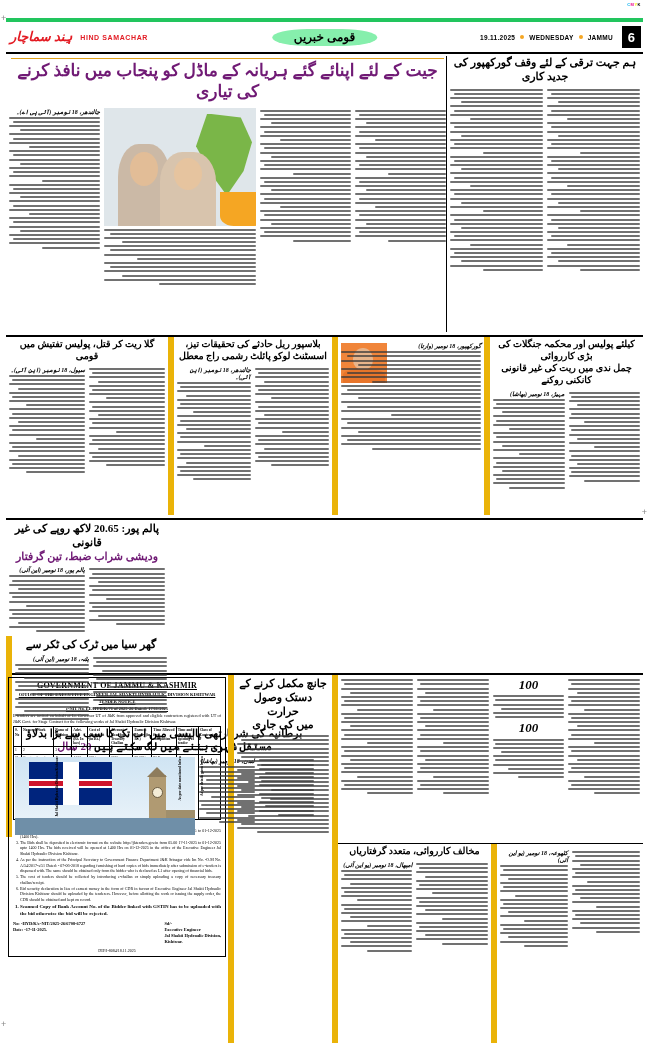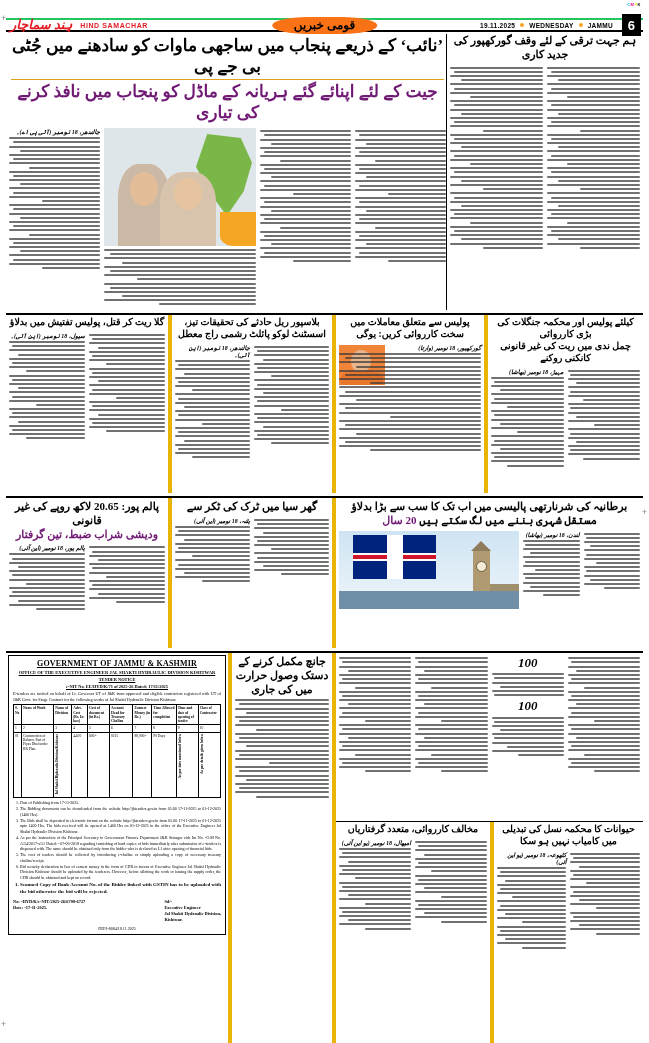--- a/index.html
+++ b/index.html
@@ -16,36 +16,36 @@
   .cmyk { position:absolute; top:2px; right:8px; font-size:4px; letter-spacing:0.5px; font-family:"Liberation Sans",sans-serif; }
   .cmyk span { font-weight:bold; }
   .c-c{color:#00aeef}.c-m{color:#ec008c}.c-y{color:#fff200}.c-k{color:#000}
   .crop { position:absolute; color:#888; font-size:9px; line-height:1; font-family:"Liberation Sans",sans-serif;}
   .crop.tl{ left:1px; top:14px;}
   .crop.bl{ left:1px; bottom:14px;}
   .crop.mr{ right:2px; top:508px;}
 
   
   .masthead {
-    border-top:2px solid #22c55e; border-bottom:2px solid #000;
-    height:14px; display:flex; align-items:center; position:relative;
+    border-top:4px solid #22c55e; border-bottom:2px solid #000;
+    height:36px; display:flex; align-items:center; position:relative;
     margin-top:14px;
   }
   .mast-logo {
     font-size:13px; color:#e31b23; font-weight:bold; font-style:italic;
     padding-left:4px; letter-spacing:-0.5px;
     font-family:"Liberation Serif", serif; direction:rtl;
   }
   .mast-eng {
     color:#e31b23; font-family:"Liberation Sans",sans-serif;
     font-size:7px; font-weight:bold; letter-spacing:0.6px; margin-left:8px;
   }
   .mast-center {
     position:absolute; left:50%; transform:translateX(-50%);
-    background:#f97316; border-radius:40%/60%;
+    background:#86efac; border-radius:40%/60%;
     padding:1px 22px; font-size:12px; font-weight:bold; direction:rtl;
   }
   .mast-right {
     margin-left:auto; display:flex; align-items:center; gap:5px;
     font-family:"Liberation Sans",sans-serif; font-size:6.5px; font-weight:bold;
     letter-spacing:0.3px; padding-right:2px;
   }
   .dot { width:4px; height:4px; background:#f5a623; border-radius:50%; display:inline-block;}
   .pagenum {
     background:#000; color:#fff; font-family:"Liberation Sans",sans-serif;
@@ -87,24 +87,24 @@
   .lead-sub { border-top:1px solid #e0a11b; margin-top:1px; padding-top:1px;}
 
   .lead-body { display:flex; gap:4px; margin-top:3px; height:208px; }
   .lead-body .c { flex:1 1 0; }
   .lead-photo { width:152px; height:118px; }
 
   
   .band { border-top:2px solid #000; margin-top:3px; }
   .mid-wrap { display:flex; height:178px; }
   .mid-col { padding:2px 3px; }
-  .mid-sep { border-left:4px solid #eab308; }
+  .mid-sep { border-left:6px solid #eab308; }
 
   
-  .low-wrap { display:flex; height:150px; }
+  .low-wrap { display:flex; height:150px;flex-direction:column; }
 
   
   .tender {
     border:1px solid #000; padding:3px 4px; font-family:"Liberation Serif",serif;
     font-size:4.2px; line-height:1.35;
   }
   .tender h1 { font-size:8px; text-align:center; text-decoration:underline; letter-spacing:.2px;}
   .tender h2 { font-size:4.6px; text-align:center; text-decoration:underline; font-weight:bold;}
   .tender h3 { font-size:4.4px; text-align:center; text-decoration:underline; font-weight:bold; margin:1px 0;}
   .tender p { text-align:justify; margin:1px 0; }
@@ -169,21 +169,20 @@
       <span class="dot"></span>
       <span>JAMMU</span>
       <span class="pagenum">6</span>
     </div>
   </div>
 
   <div class="top-wrap">
 
     <div class="col-left">
       <div class="lead-head">
-        <div class="hl hl-xl">’نائب‘ کے ذریعے پنجاب میں ساجھی ماوات کو سادھنے میں جُٹی بی جے پی</div>
         <div class="hl hl-xl blue lead-sub">جیت کے لئے اپنائے گئے ہریانہ کے ماڈل کو پنجاب میں نافذ کرنے کی تیاری</div>
       </div>
 
       <div class="lead-body">
 
         <div class="c body-col">
           <div class="dateline">جالندھر، 18 نومبر (آئی پی اے)۔</div>
           <div class="ln s1"></div>
             <div class="ln s2"></div>
             <div class="ln s1"></div>
@@ -416,21 +415,21 @@
             <div class="ln s5"></div>
         </div>
       </div>
     </div>
   </div>
 
   <div class="band"></div>
   <div class="mid-wrap">
 
     <div class="mid-col" style="width:162px;">
-      <div class="hl hl-sm">گلا ریت کر قتل، پولیس تفتیش میں بدلاؤ</div>
+      <div class="hl hl-sm">گلا ریت کر قتل، پولیس تفتیش میں قومی</div>
       <div style="display:flex;gap:4px;margin-top:3px;">
         <div class="body-col" style="flex:1">
           <div class="dateline">سپول، 18 نومبر (این آئی)۔</div>
           <div class="ln s1"></div>
             <div class="ln s2"></div>
             <div class="ln s1"></div>
             <div class="ln s3"></div>
             <div class="ln s1"></div>
             <div class="ln s2"></div>
             <div class="ln s1"></div>
@@ -535,21 +534,20 @@
             <div class="ln s3"></div>
             <div class="ln s1"></div>
             <div class="ln s2"></div>
             <div class="ln s1"></div>
             <div class="ln s4"></div>
         </div>
       </div>
     </div>
 
     <div class="mid-col mid-sep" style="width:152px;">
-      <div class="hl hl-sm">پولیس سے متعلق معاملات میں سخت کارروائی کریں: یوگی</div>
       <div style="margin-top:3px;">
         <div class="photo yogi">
           <div class="head"></div>
           <div class="robe"></div>
         </div>
         <div class="body-col">
           <div class="dateline">گورکھپور، 18 نومبر (وارتا)</div>
           <div class="ln s1"></div>
             <div class="ln s2"></div>
             <div class="ln s1"></div>
@@ -1058,21 +1056,20 @@
                 <div class="ln s2"></div>
                 <div class="ln s1"></div>
                 <div class="ln s3"></div>
                 <div class="ln s1"></div>
                 <div class="ln s5"></div>
             </div>
           </div>
         </div>
 
         <div class="mid-col mid-sep" style="width:155px;">
-          <div class="hl hl-sm">حیوانات کا محکمہ نسل کی تبدیلی میں کامیاب نہیں ہو سکا</div>
           <div style="display:flex;gap:4px;margin-top:3px;">
             <div class="body-col" style="flex:1">
               <div class="dateline">کٹھوعہ، 18 نومبر (یو این آئی)</div>
               <div class="ln s1"></div>
                 <div class="ln s2"></div>
                 <div class="ln s1"></div>
                 <div class="ln s3"></div>
                 <div class="ln s1"></div>
                 <div class="ln s2"></div>
                 <div class="ln s1"></div>

